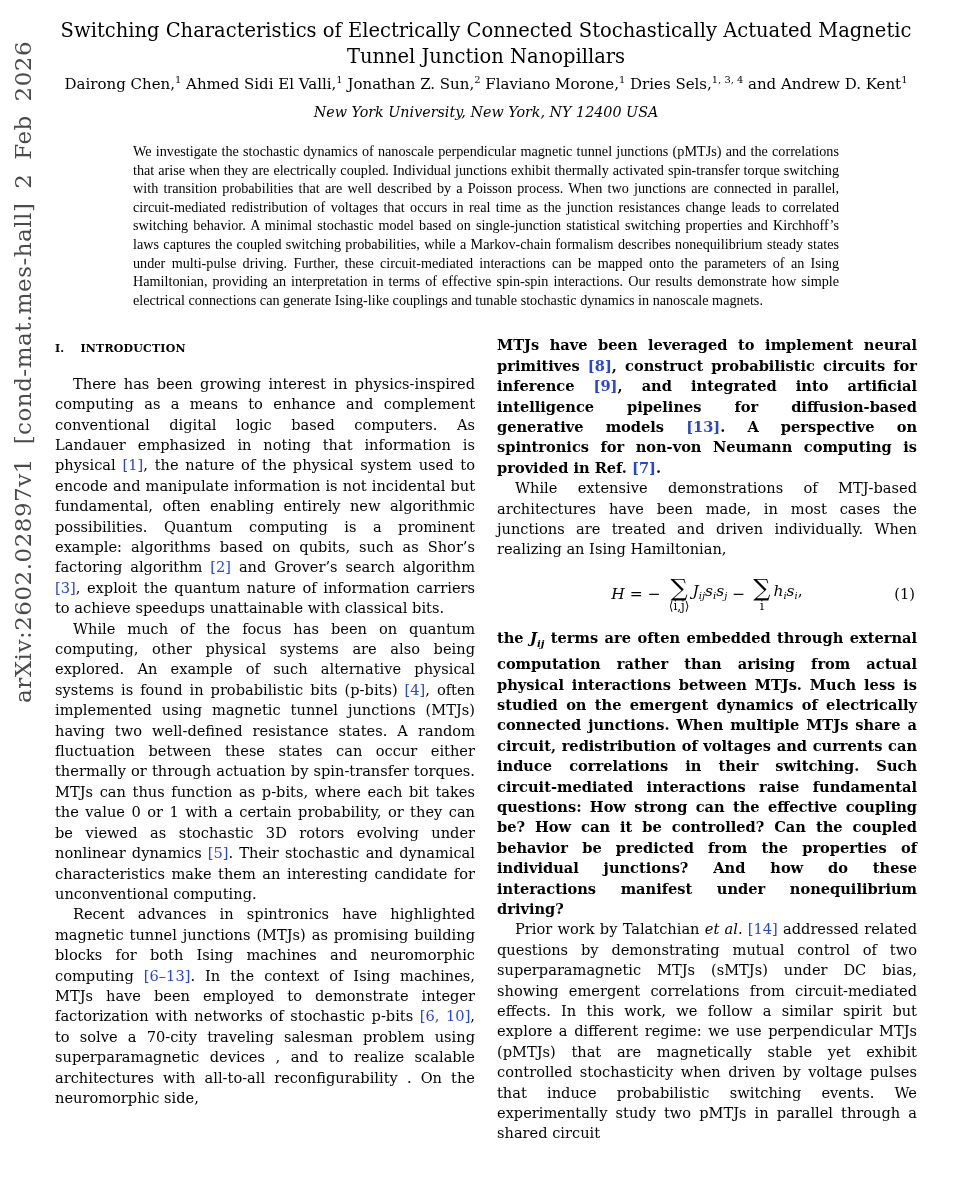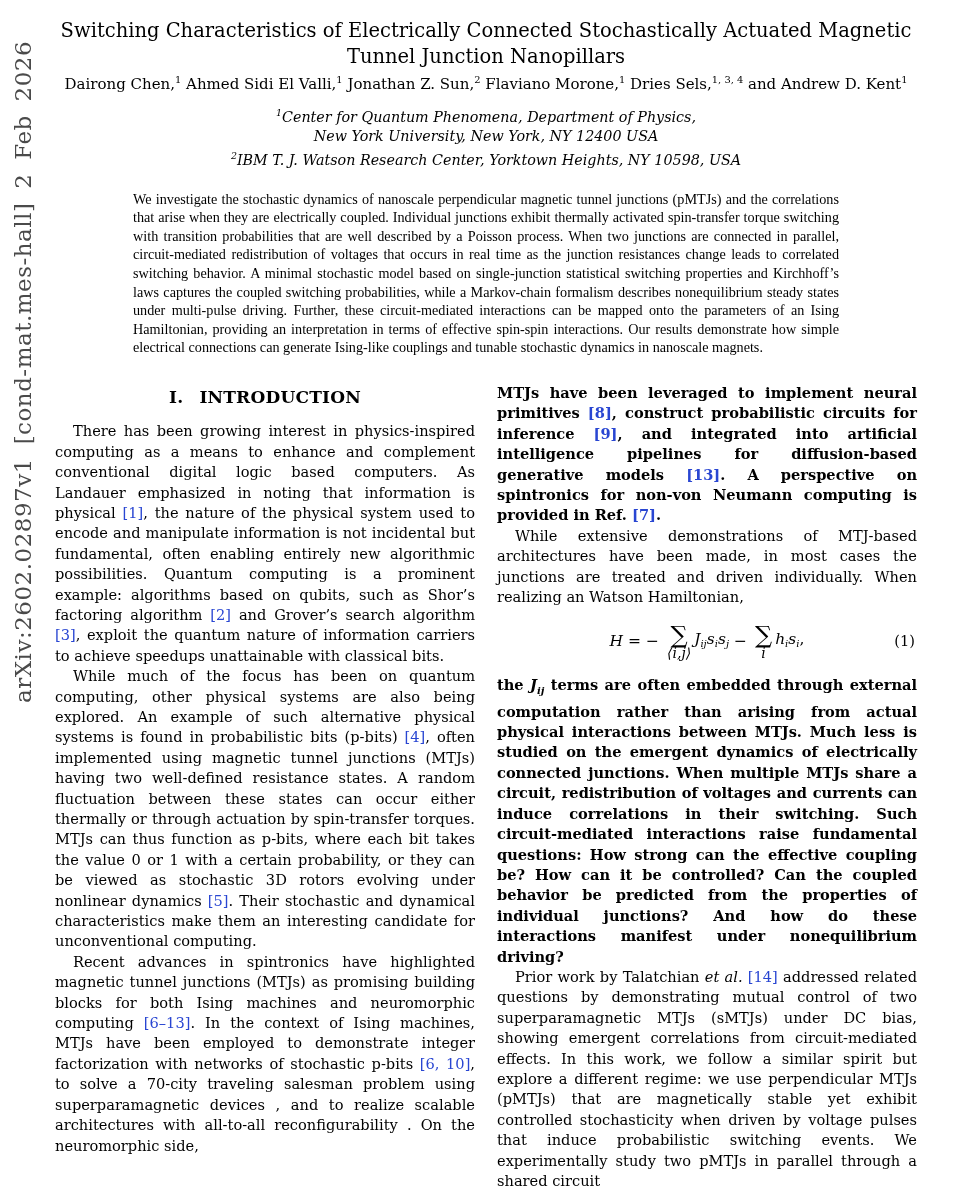--- a/index.html
+++ b/index.html
@@ -39,76 +39,74 @@
     width:706px;margin:20px auto 0;text-align:justify;
     font-size:14.2px;line-height:18.6px;font-family:Liberation Serif, serif;
   }
 
   
   .columns{
     width:862px;margin:26px auto 0;display:flex;gap:22px;
   }
   .col{width:420px;font-size:14.6px;line-height:20.4px;text-align:justify;}
   .sec-head{
-    text-align:center;font-weight:bold;font-size:17px;
+    text-align:left;font-weight:bold;font-size:11px;
     margin:4px 0 14px 0;letter-spacing:.2px;
   }
   .sec-num{margin-right:16px;}
   p.para{margin:0;text-indent:18px;}
   p.para.noindent{text-indent:0;font-weight:bold;}
   .cite{color:var(--citation-color);}
   .col sub{font-size:10px;font-style:italic;}
 
   
   .eq-row{
     position:relative;display:flex;align-items:center;justify-content:center;
     margin:12px 0 12px 0;min-height:44px;
   }
   .eq-body{display:inline-flex;align-items:center;font-size:15.5px;}
   .eq-body .op{margin:0 5px;}
   .eq-body i.v{font-style:italic;}
   .eq-body sub{font-size:10px;font-style:italic;vertical-align:-3px;}
   .sum{display:inline-flex;flex-direction:column;align-items:center;margin:0 3px;}
   .sum .sym{font-size:24px;line-height:23px;}
-  .sum .lim{font-size:14px;line-height:10px;font-style:italic;margin-top:1px;}
+  .sum .lim{font-size:12px;line-height:10px;margin-top:1px;}
   .eq-num{position:absolute;right:2px;top:50%;transform:translateY(-50%);font-size:14.6px;}
 </style>
 </head>
 <body>
 
 <div class="page">
 
   <div class="arxiv-stamp">arXiv:2602.02897v1 [cond-mat.mes-hall] 2 Feb 2026</div>
 
   <div class="title">Switching Characteristics of Electrically Connected Stochastically Actuated Magnetic Tunnel Junction Nanopillars</div>
 
   <div class="authors">Dairong Chen,<sup>1</sup> Ahmed Sidi El Valli,<sup>1</sup> Jonathan Z. Sun,<sup>2</sup> Flaviano Morone,<sup>1</sup> Dries Sels,<sup>1, 3, 4</sup> and Andrew D. Kent<sup>1</sup></div>
 
   <div class="affils">
-    <div class="affil"><sup>1</sup>Center for Quantum Phenomena, Department of Physics,</div>
     <div class="affil">New York University, New York, NY 12400 USA</div>
-    <div class="affil"><sup>2</sup>IBM T. J. Watson Research Center, Yorktown Heights, NY 10598, USA</div>
   </div>
 
   <div class="abstract">We investigate the stochastic dynamics of nanoscale perpendicular magnetic tunnel junctions (pMTJs) and the correlations that arise when they are electrically coupled. Individual junctions exhibit thermally activated spin-transfer torque switching with transition probabilities that are well described by a Poisson process. When two junctions are connected in parallel, circuit-mediated redistribution of voltages that occurs in real time as the junction resistances change leads to correlated switching behavior. A minimal stochastic model based on single-junction statistical switching properties and Kirchhoff’s laws captures the coupled switching probabilities, while a Markov-chain formalism describes nonequilibrium steady states under multi-pulse driving. Further, these circuit-mediated interactions can be mapped onto the parameters of an Ising Hamiltonian, providing an interpretation in terms of effective spin-spin interactions. Our results demonstrate how simple electrical connections can generate Ising-like couplings and tunable stochastic dynamics in nanoscale magnets.</div>
 
   <div class="columns">
 
     <div class="col">
       <div class="sec-head">
         <span class="sec-num">I.</span><span class="sec-title">INTRODUCTION</span>
       </div>
       <p class="para">There has been growing interest in physics-inspired computing as a means to enhance and complement conventional digital logic based computers. As Landauer emphasized in noting that information is physical <span class="cite">[1]</span>, the nature of the physical system used to encode and manipulate information is not incidental but fundamental, often enabling entirely new algorithmic possibilities. Quantum computing is a prominent example: algorithms based on qubits, such as Shor’s factoring algorithm <span class="cite">[2]</span> and Grover’s search algorithm <span class="cite">[3]</span>, exploit the quantum nature of information carriers to achieve speedups unattainable with classical bits.</p>
       <p class="para">While much of the focus has been on quantum computing, other physical systems are also being explored. An example of such alternative physical systems is found in probabilistic bits (p-bits) <span class="cite">[4]</span>, often implemented using magnetic tunnel junctions (MTJs) having two well-defined resistance states. A random fluctuation between these states can occur either thermally or through actuation by spin-transfer torques. MTJs can thus function as p-bits, where each bit takes the value 0 or 1 with a certain probability, or they can be viewed as stochastic 3D rotors evolving under nonlinear dynamics <span class="cite">[5]</span>. Their stochastic and dynamical characteristics make them an interesting candidate for unconventional computing.</p>
       <p class="para">Recent advances in spintronics have highlighted magnetic tunnel junctions (MTJs) as promising building blocks for both Ising machines and neuromorphic computing <span class="cite">[6–13]</span>. In the context of Ising machines, MTJs have been employed to demonstrate integer factorization with networks of stochastic p-bits <span class="cite">[6, 10]</span>, to solve a 70-city traveling salesman problem using superparamagnetic devices , and to realize scalable architectures with all-to-all reconfigurability . On the neuromorphic side,</p>
     </div>
 
     <div class="col">
       <p class="para noindent">MTJs have been leveraged to implement neural primitives <span class="cite">[8]</span>, construct probabilistic circuits for inference <span class="cite">[9]</span>, and integrated into artificial intelligence pipelines for diffusion-based generative models <span class="cite">[13]</span>. A perspective on spintronics for non-von Neumann computing is provided in Ref. <span class="cite">[7]</span>.</p>
-      <p class="para">While extensive demonstrations of MTJ-based architectures have been made, in most cases the junctions are treated and driven individually. When realizing an Watson Hamiltonian,</p>
+      <p class="para">While extensive demonstrations of MTJ-based architectures have been made, in most cases the junctions are treated and driven individually. When realizing an Ising Hamiltonian,</p>
 
       <div class="eq-row">
         <span class="eq-body">
             <i class="v">H</i>
             <span class="op">= −</span>
             <span class="sum">
               <span class="sym">∑</span>
               <span class="lim">⟨i,j⟩</span>
             </span>
             <span class="mterm"><i class="v">J</i><sub>ij</sub><i class="v">s</i><sub>i</sub><i class="v">s</i><sub>j</sub></span>

